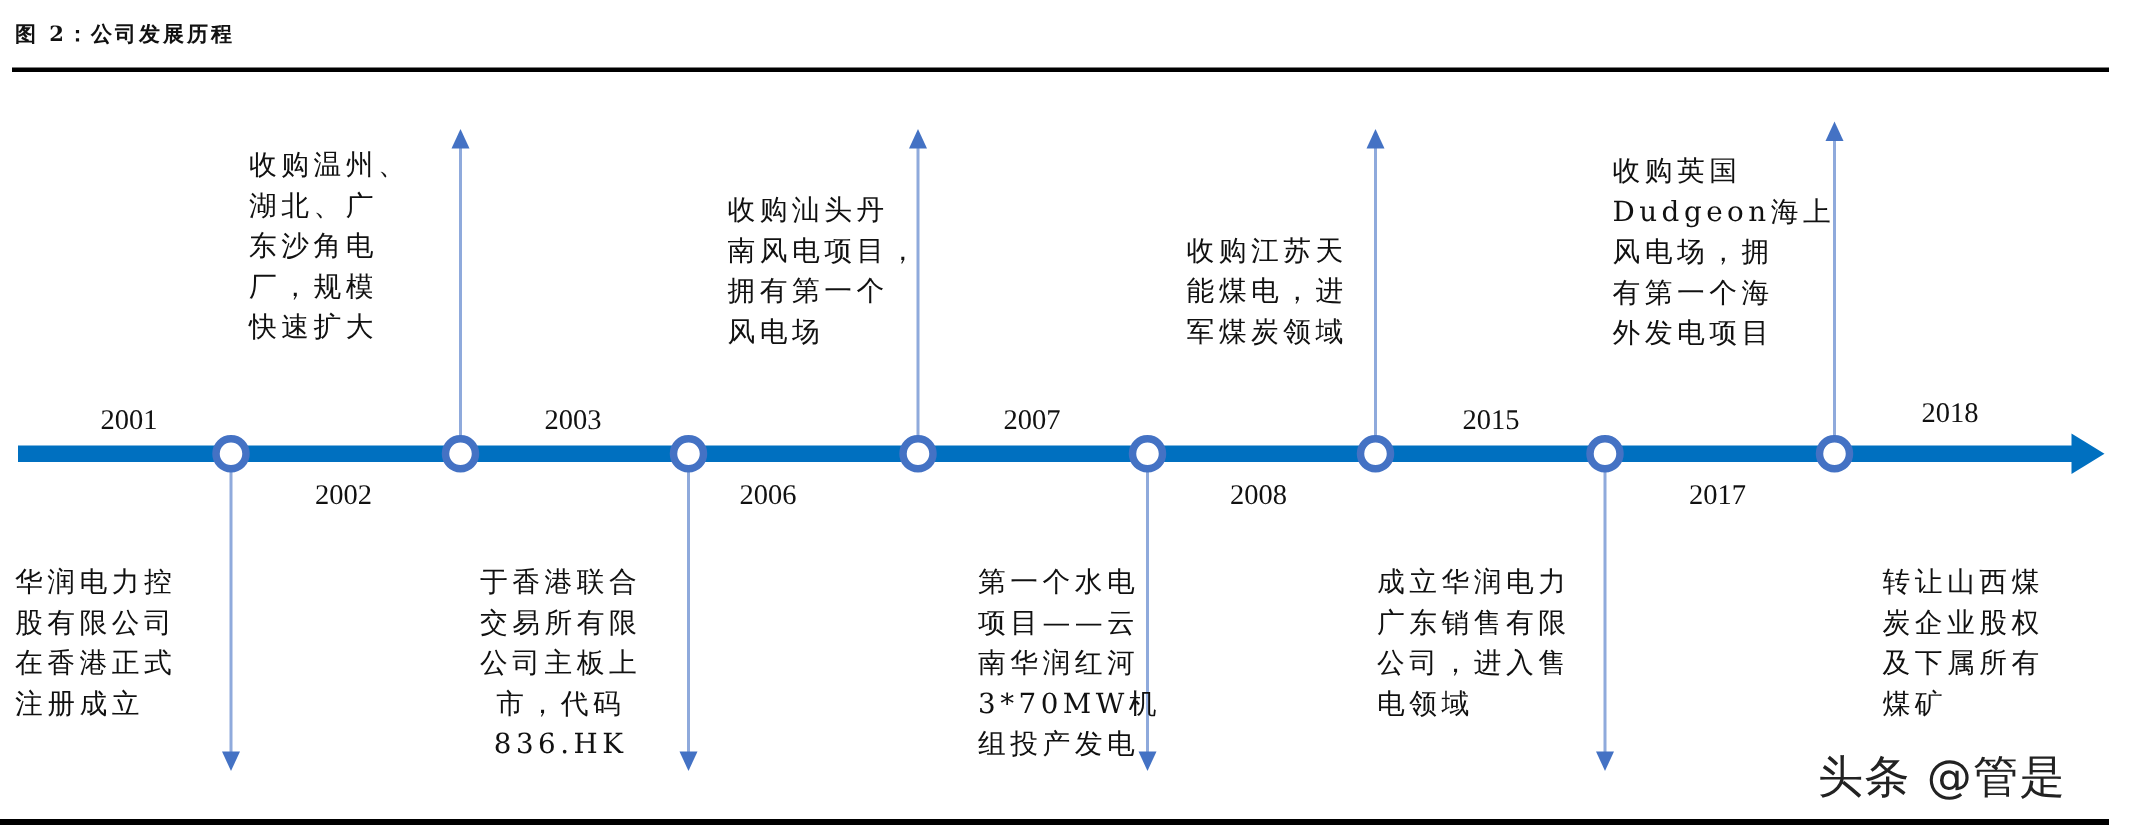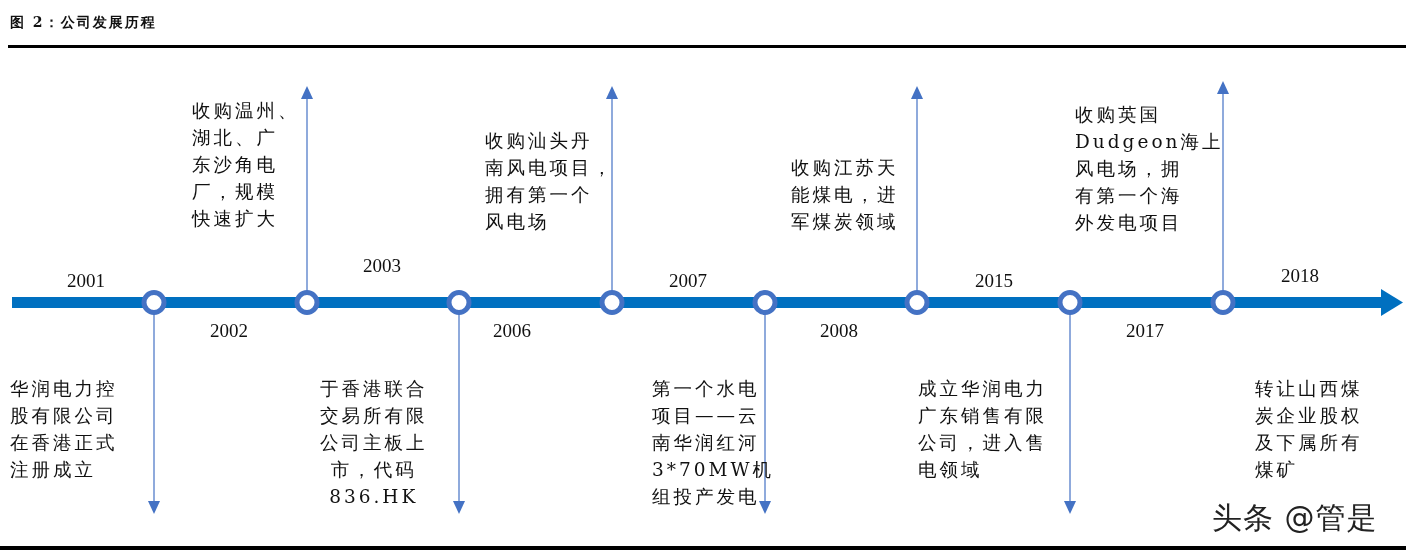--- a/index.html
+++ b/index.html
@@ -62,29 +62,29 @@
     <circle cx="612" cy="302.5" r="10"></circle>
     <circle cx="765" cy="302.5" r="10"></circle>
     <circle cx="917" cy="302.5" r="10"></circle>
     <circle cx="1070" cy="302.5" r="10"></circle>
     <circle cx="1223" cy="302.5" r="10"></circle>
   </g>
 </svg>
 
 <div class="year" style="left:67px; top:270px;">2001</div>
 <div class="year" style="left:210px; top:320px;">2002</div>
-<div class="year" style="left:363px; top:255px;text-align:center;">2003</div>
+<div class="year" style="left:363px; top:270px;text-align:center;">2003</div>
 <div class="year" style="left:493px; top:320px;">2006</div>
 <div class="year" style="left:669px; top:270px;">2007</div>
 <div class="year" style="left:820px; top:320px;">2008</div>
 <div class="year" style="left:975px; top:270px;">2015</div>
 <div class="year" style="left:1126px; top:320px;">2017</div>
 <div class="year" style="left:1281px; top:265px;">2018</div>
 
-<div class="note" style="left:166px; top:97px;margin-left:26px;">收购温州、
+<div class="note" style="left:166px; top:97px;">收购温州、
 湖北、广
 东沙角电
 厂，规模
 快速扩大</div>
 <div class="note" style="left:485px; top:127px;">收购汕头丹
 南风电项目，
 拥有第一个
 风电场</div>
 <div class="note" style="left:791px; top:154px;">收购江苏天
 能煤电，进

